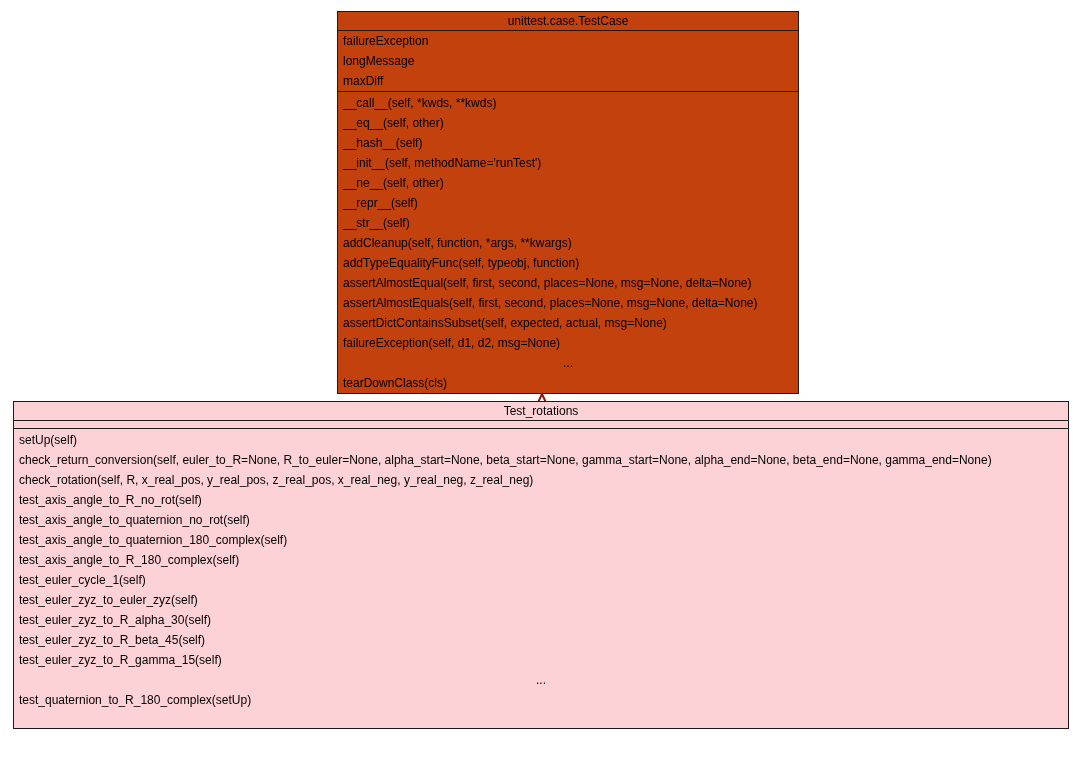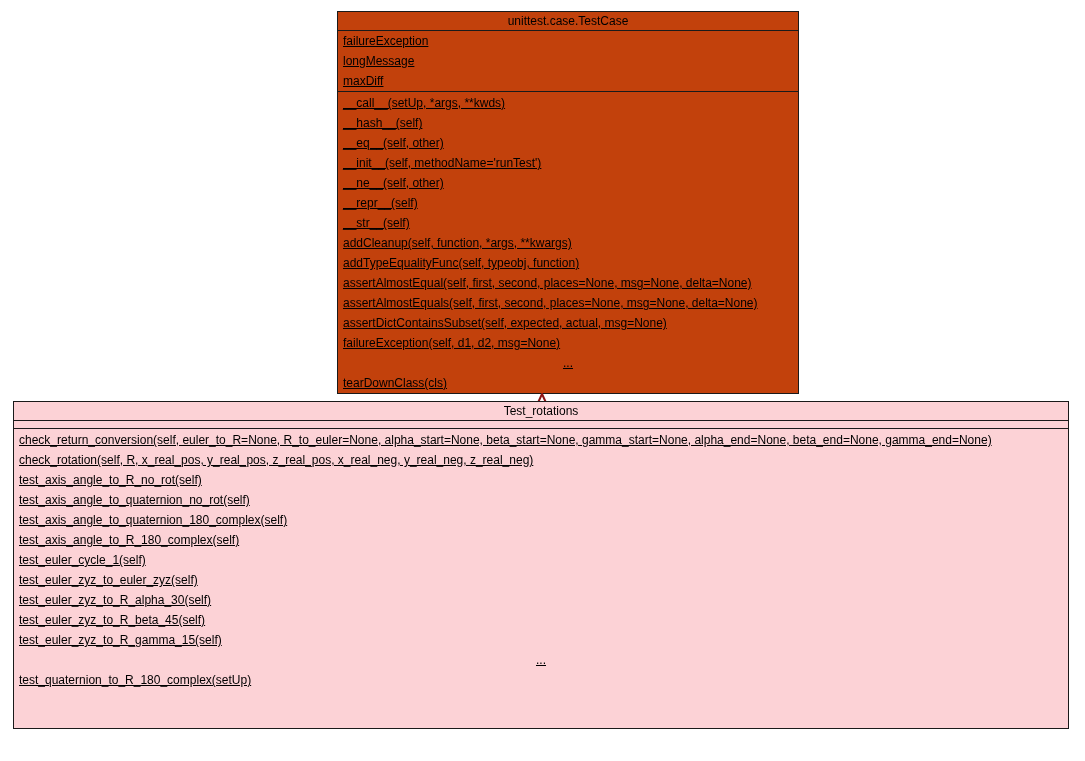--- a/index.html
+++ b/index.html
@@ -50,21 +50,20 @@
     overflow: hidden;
     padding-top: 1px;
   }
   .uml-row {
     height: 20px;
     line-height: 20px;
     padding: 0 5px;
     white-space: nowrap;
     overflow: hidden;
     text-align: left;
-    text-decoration: underline;
   }
   .uml-row.ellipsis {
     text-align: center;
     padding: 0;
   }
   .inherit-arrow {
     position: absolute;
     left: 532px; top: 393px;
     width: 20px; height: 30px;
   }
@@ -73,23 +72,23 @@
 <body>
 
 <div class="uml-class parent">
   <div class="uml-title">unittest.case.TestCase</div>
   <div class="uml-attrs">
       <div class="uml-row">failureException</div>
       <div class="uml-row">longMessage</div>
       <div class="uml-row">maxDiff</div>
     </div>
   <div class="uml-methods">
-      <div class="uml-row">__call__(setUp, *args, **kwds)</div>
+      <div class="uml-row">__call__(self, *kwds, **kwds)</div>
+      <div class="uml-row">__eq__(self, other)</div>
       <div class="uml-row">__hash__(self)</div>
-      <div class="uml-row">__eq__(self, other)</div>
       <div class="uml-row">__init__(self, methodName='runTest')</div>
       <div class="uml-row">__ne__(self, other)</div>
       <div class="uml-row">__repr__(self)</div>
       <div class="uml-row">__str__(self)</div>
       <div class="uml-row">addCleanup(self, function, *args, **kwargs)</div>
       <div class="uml-row">addTypeEqualityFunc(self, typeobj, function)</div>
       <div class="uml-row">assertAlmostEqual(self, first, second, places=None, msg=None, delta=None)</div>
       <div class="uml-row">assertAlmostEquals(self, first, second, places=None, msg=None, delta=None)</div>
       <div class="uml-row">assertDictContainsSubset(self, expected, actual, msg=None)</div>
       <div class="uml-row">failureException(self, d1, d2, msg=None)</div>
@@ -100,20 +99,21 @@
 
 <svg class="inherit-arrow" viewBox="0 0 20 30" xmlns="http://www.w3.org/2000/svg">
   <line x1="10" y1="14" x2="10" y2="30" stroke="#8b1616" stroke-width="3"></line>
   <polygon points="10,1 16.5,15 3.5,15" fill="#ffffff" stroke="#8b1616" stroke-width="2" stroke-linejoin="miter"></polygon>
 </svg>
 
 <div class="uml-class child">
   <div class="uml-title">Test_rotations</div>
   <div class="uml-attrs"></div>
   <div class="uml-methods">
+      <div class="uml-row">setUp(self)</div>
       <div class="uml-row">check_return_conversion(self, euler_to_R=None, R_to_euler=None, alpha_start=None, beta_start=None, gamma_start=None, alpha_end=None, beta_end=None, gamma_end=None)</div>
       <div class="uml-row">check_rotation(self, R, x_real_pos, y_real_pos, z_real_pos, x_real_neg, y_real_neg, z_real_neg)</div>
       <div class="uml-row">test_axis_angle_to_R_no_rot(self)</div>
       <div class="uml-row">test_axis_angle_to_quaternion_no_rot(self)</div>
       <div class="uml-row">test_axis_angle_to_quaternion_180_complex(self)</div>
       <div class="uml-row">test_axis_angle_to_R_180_complex(self)</div>
       <div class="uml-row">test_euler_cycle_1(self)</div>
       <div class="uml-row">test_euler_zyz_to_euler_zyz(self)</div>
       <div class="uml-row">test_euler_zyz_to_R_alpha_30(self)</div>
       <div class="uml-row">test_euler_zyz_to_R_beta_45(self)</div>

